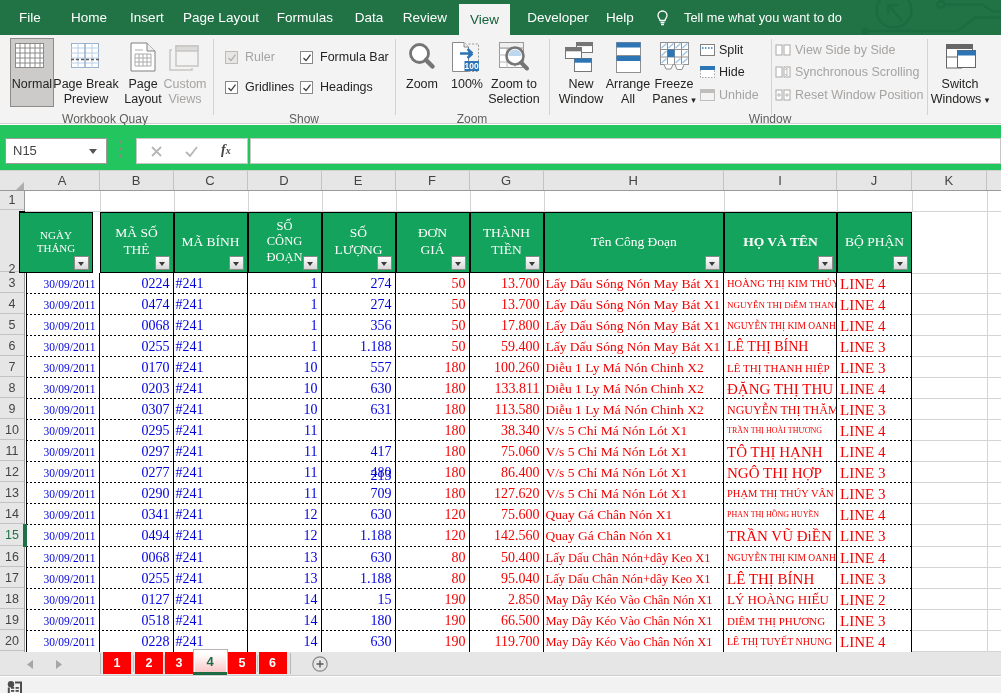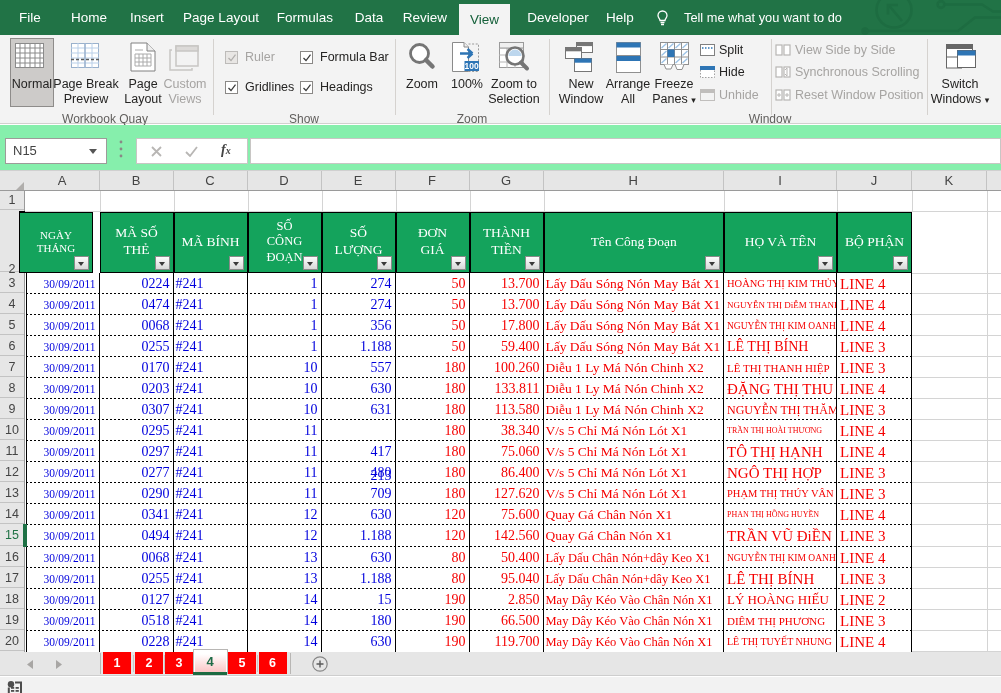--- a/index.html
+++ b/index.html
@@ -15,21 +15,21 @@
 
 #ribbon { left:0; top:35px; width:1001px; height:89px; background:#f3f3f3; border-bottom:1px solid #d2d0ce; }
 .gsep { position:absolute; top:4px; width:1px; height:76px; background:#d5d2cf; }
 .glabel { position:absolute; top:77px; font-size:12px; color:#605e5c; text-align:center; }
 .btnlabel { position:absolute; font-size:12.5px; color:#252423; text-align:center; line-height:15px; }
 .gray { color:#a6a4a2 !important; }
 .chk { position:absolute; width:13px; height:13px; background:#fff; border:1px solid #8a8886; }
 .chklabel { position:absolute; font-size:12.5px; color:#252423; }
 
 
-#fbar { left:0; top:125px; width:1001px; height:46px; background:#86efac; border-bottom:1px solid #d0d0d0; }
+#fbar { left:0; top:125px; width:1001px; height:46px; background:#22c55e; border-bottom:1px solid #d0d0d0; }
 #namebox { position:absolute; left:5px; top:13px; width:102px; height:26px; background:#fff; border:1px solid #9d9b99; font-size:13px; color:#444; line-height:24px; padding-left:7px; }
 #fxbox { position:absolute; left:136px; top:13px; width:112px; height:26px; background:#fff; border:1px solid #c8c6c4; }
 #finput { position:absolute; left:250px; top:13px; width:751px; height:26px; background:#fff; border:1px solid #c8c6c4; }
 
 
 #grid { left:0; top:171px; width:1001px; height:481px; background:#fff; }
 #colhead { position:absolute; left:0; top:0; width:1001px; height:20px; background:#e6e6e6; border-bottom:1px solid #9a9a9a; }
 .ch { position:absolute; top:0; height:19px; font-size:13px; color:#444; text-align:center; line-height:20px; border-right:1px solid #c3c3c3; }
 #rowhead { position:absolute; left:0; top:20px; width:25px; height:461px; background:#e6e6e6; border-right:1px solid #9a9a9a; }
 .rh { position:absolute; left:0; width:24px; font-size:12.5px; color:#444; text-align:center; border-bottom:1px solid #c3c3c3; }
@@ -374,21 +374,21 @@
           <div style="position:absolute;left:3px;top:5px;width:0;height:0;border-left:3.5px solid rgba(0,0,0,0);border-right:3.5px solid rgba(0,0,0,0);border-top:4.5px solid #3a3a3a;"></div>
         </div>
       </div>
       <div class="cell" style="left: 543.5px; top: 40px; width: 180.5px; height: 61.5px; background: rgb(20, 163, 92); border-width: 2px 1.5px 1.5px; border-style: solid; border-color: rgb(0, 0, 0); border-image: initial; color: rgb(255, 255, 255); font-size: 13.5px; display: flex; align-items: center; justify-content: center; text-align: center; white-space: normal; line-height: 1.25;">
         <span style="width: 200px;">Tên Công Đoạn</span>
         <div style="position:absolute;right:3px;bottom:2px;width:15px;height:14px;background:linear-gradient(#fdfdfd,#d8d8d8);border:1px solid #8a8a8a;">
           <div style="position:absolute;left:3px;top:5px;width:0;height:0;border-left:3.5px solid rgba(0,0,0,0);border-right:3.5px solid rgba(0,0,0,0);border-top:4.5px solid #3a3a3a;"></div>
         </div>
       </div>
       <div class="cell" style="left: 724px; top: 40px; width: 113px; height: 61.5px; background: rgb(20, 163, 92); border-width: 2px 1.5px 1.5px; border-style: solid; border-color: rgb(0, 0, 0); border-image: initial; color: rgb(255, 255, 255); font-size: 13.5px; display: flex; align-items: center; justify-content: center; text-align: center; white-space: normal; line-height: 1.25;">
-        <span style="width: 99px;">HỌ VÀ TÊN</span>
+        <span style="width: 99px; font-weight: bold;">HỌ VÀ TÊN</span>
         <div style="position:absolute;right:3px;bottom:2px;width:15px;height:14px;background:linear-gradient(#fdfdfd,#d8d8d8);border:1px solid #8a8a8a;">
           <div style="position:absolute;left:3px;top:5px;width:0;height:0;border-left:3.5px solid rgba(0,0,0,0);border-right:3.5px solid rgba(0,0,0,0);border-top:4.5px solid #3a3a3a;"></div>
         </div>
       </div>
       <div class="cell" style="left: 837px; top: 40px; width: 75px; height: 61.5px; background: rgb(20, 163, 92); border-width: 2px 1.5px 1.5px; border-style: solid; border-color: rgb(0, 0, 0); border-image: initial; color: rgb(255, 255, 255); font-size: 13.5px; display: flex; align-items: center; justify-content: center; text-align: center; white-space: normal; line-height: 1.25;">
         <span style="width: 61px;">BỘ PHẬN</span>
         <div style="position:absolute;right:3px;bottom:2px;width:15px;height:14px;background:linear-gradient(#fdfdfd,#d8d8d8);border:1px solid #8a8a8a;">
           <div style="position:absolute;left:3px;top:5px;width:0;height:0;border-left:3.5px solid rgba(0,0,0,0);border-right:3.5px solid rgba(0,0,0,0);border-top:4.5px solid #3a3a3a;"></div>
         </div>
       </div>

